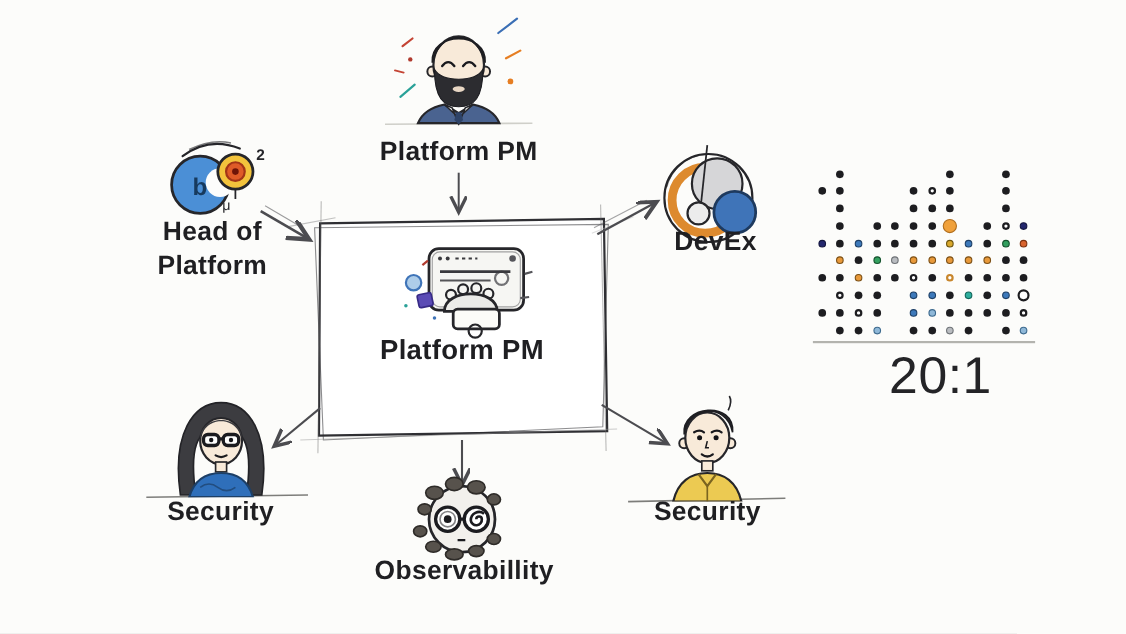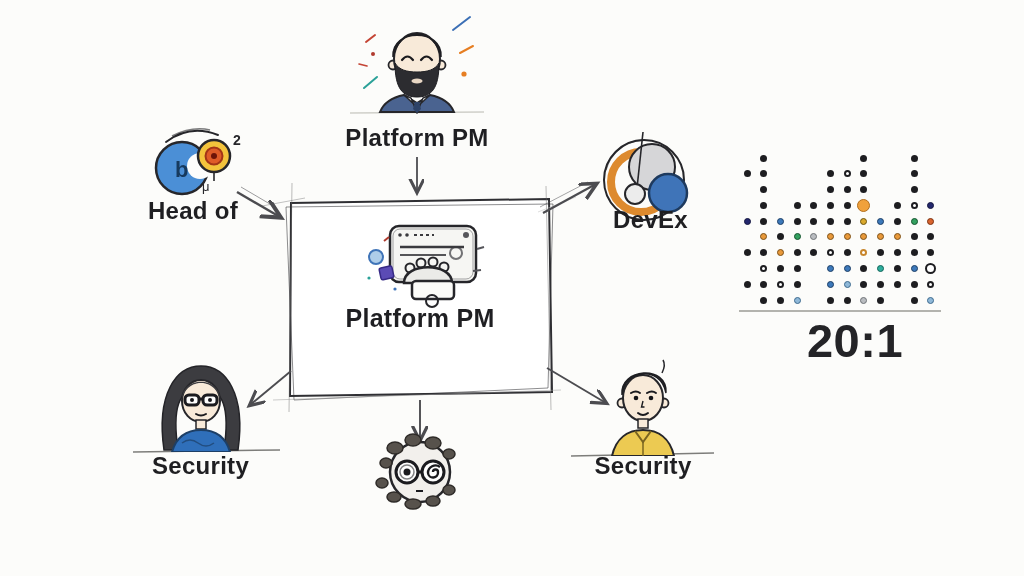--- a/index.html
+++ b/index.html
@@ -1,21 +1,21 @@
 <!DOCTYPE html>
 <html><head>
 <meta charset="utf-8">
 <style>
   html,body{margin:0;padding:0;background:#e8e8e6;}
   .canvas{position:relative;width:1024px;height:576px;background:#fcfcfa;overflow:hidden;
           font-family:"Liberation Sans","DejaVu Sans",sans-serif;}
   .abs{position:absolute;}
   .label{position:absolute;color:#1f1f22;font-weight:600;text-align:center;
          letter-spacing:.3px;line-height:1.28;font-size:24px;}
-  .ratio-label{position:absolute;color:#242427;font-weight:700;text-align:center;
+  .ratio-label{position:absolute;color:#242427;font-weight:400;text-align:center;
          font-size:47px;letter-spacing:.5px;}
   .dot{position:absolute;border-radius:50%;box-sizing:border-box;}
   .axis-line{position:absolute;border-top:2px solid #b3b3ae;}
   svg{display:block;}
 </style>
 </head>
 <body>
 
 <div class="canvas">
 
@@ -86,20 +86,21 @@
     <text x="37" y="55" font-size="22" font-weight="bold" fill="#173a5e">b</text>
     <circle cx="76" cy="34" r="16" fill="#f3c33c" stroke="#26262a" stroke-width="2.5"></circle>
     <circle cx="76" cy="34" r="8.5" fill="#df5b28" stroke="#a33517" stroke-width="2"></circle>
     <circle cx="76" cy="34" r="3" fill="#6e1408"></circle>
     <line x1="76" y1="50" x2="76" y2="59" stroke="#26262a" stroke-width="1.6"></line>
     <text x="95" y="23" font-size="14" font-weight="bold" fill="#26262a">2</text>
     <text x="64" y="69" font-size="13" fill="#26262a">μ</text>
   </svg>
   <div class="label" style="left:108px;top:196px;width:170px">
     <div>Head of</div>
+    <div>Platform</div>
   </div>
 
   <svg class="abs" style="left:594px;top:130px" width="104" height="100" viewBox="0 0 104 100">
     <circle cx="50" cy="50" r="40" fill="none" stroke="#26262a" stroke-width="2"></circle>
     <path d="M12,40 A40,40 0 0 1 48,10" stroke="#26262a" stroke-width="1.4" fill="none" opacity="0.5"></path>
     <circle cx="47" cy="52" r="30" fill="none" stroke="#dd8a2e" stroke-width="8"></circle>
     <circle cx="58" cy="37" r="23" fill="#d6d6d8" stroke="#26262a" stroke-width="2"></circle>
     <path d="M49,2 L43,58" stroke="#26262a" stroke-width="1.6" fill="none"></path>
     <circle cx="41" cy="64" r="10" fill="#ececec" stroke="#26262a" stroke-width="2"></circle>
     <circle cx="74" cy="63" r="19" fill="#3f74b8" stroke="#1e3a5e" stroke-width="2.5"></circle>
@@ -164,20 +165,21 @@
         <ellipse cx="83" cy="60" rx="6" ry="5"></ellipse>
     </g>
     <circle cx="41" cy="42" r="11" fill="#ffffff" stroke="#1b1b1f" stroke-width="3"></circle>
     <circle cx="67" cy="42" r="11" fill="#ffffff" stroke="#1b1b1f" stroke-width="3"></circle>
     <line x1="52" y1="42" x2="56" y2="42" stroke="#1b1b1f" stroke-width="3"></line>
     <circle cx="41" cy="42" r="3.5" fill="#1b1b1f"></circle>
     <circle cx="41" cy="42" r="7" fill="none" stroke="#1b1b1f" stroke-width="1.5" opacity="0.55"></circle>
     <path d="M67,42 a2.5,2.5 0 0 1 5,0 a5,5 0 0 1 -10,1 a7.5,7.5 0 0 1 12,-6" fill="none" stroke="#1b1b1f" stroke-width="2.4"></path>
     <line x1="50" y1="61" x2="57" y2="61" stroke="#1a1a1e" stroke-width="2"></line>
   </svg>
+  <div class="label" style="left:312px;top:504px;width:220px">Observabillity</div>
 
   <svg class="abs" style="left:586px;top:352px" width="112" height="104" viewBox="0 0 112 104">
     <path d="M76,21 q4,-8 1,-13" stroke="#26262a" stroke-width="1.5" fill="none"></path>
     <circle cx="36" cy="51" r="4.5" fill="#f8ead9" stroke="#26262a" stroke-width="1.8"></circle>
     <circle cx="78" cy="51" r="4.5" fill="#f8ead9" stroke="#26262a" stroke-width="1.8"></circle>
     <ellipse cx="57" cy="46" rx="20" ry="23" fill="#f8ead9" stroke="#26262a" stroke-width="2"></ellipse>
     <path d="M36,43 C33,16 82,12 80,41 C77,26 66,21 57,22 C47,23 38,28 36,43 Z" fill="#2c2c30" stroke="#1e1e22" stroke-width="1.5"></path>
     <path d="M45,41 q5,-3 9,0" stroke="#1a1a1e" stroke-width="2" fill="none" stroke-linecap="round"></path>
     <path d="M61,41 q5,-3 9,0" stroke="#1a1a1e" stroke-width="2" fill="none" stroke-linecap="round"></path>
     <circle cx="50" cy="46" r="2.3" fill="#141418"></circle>

